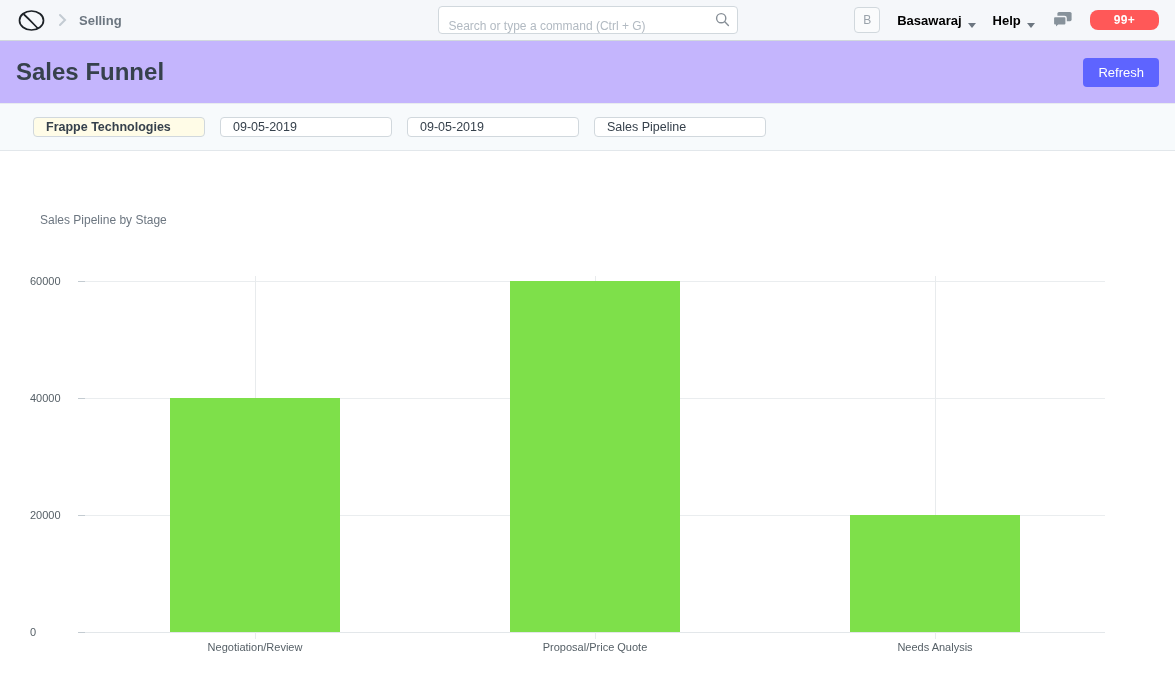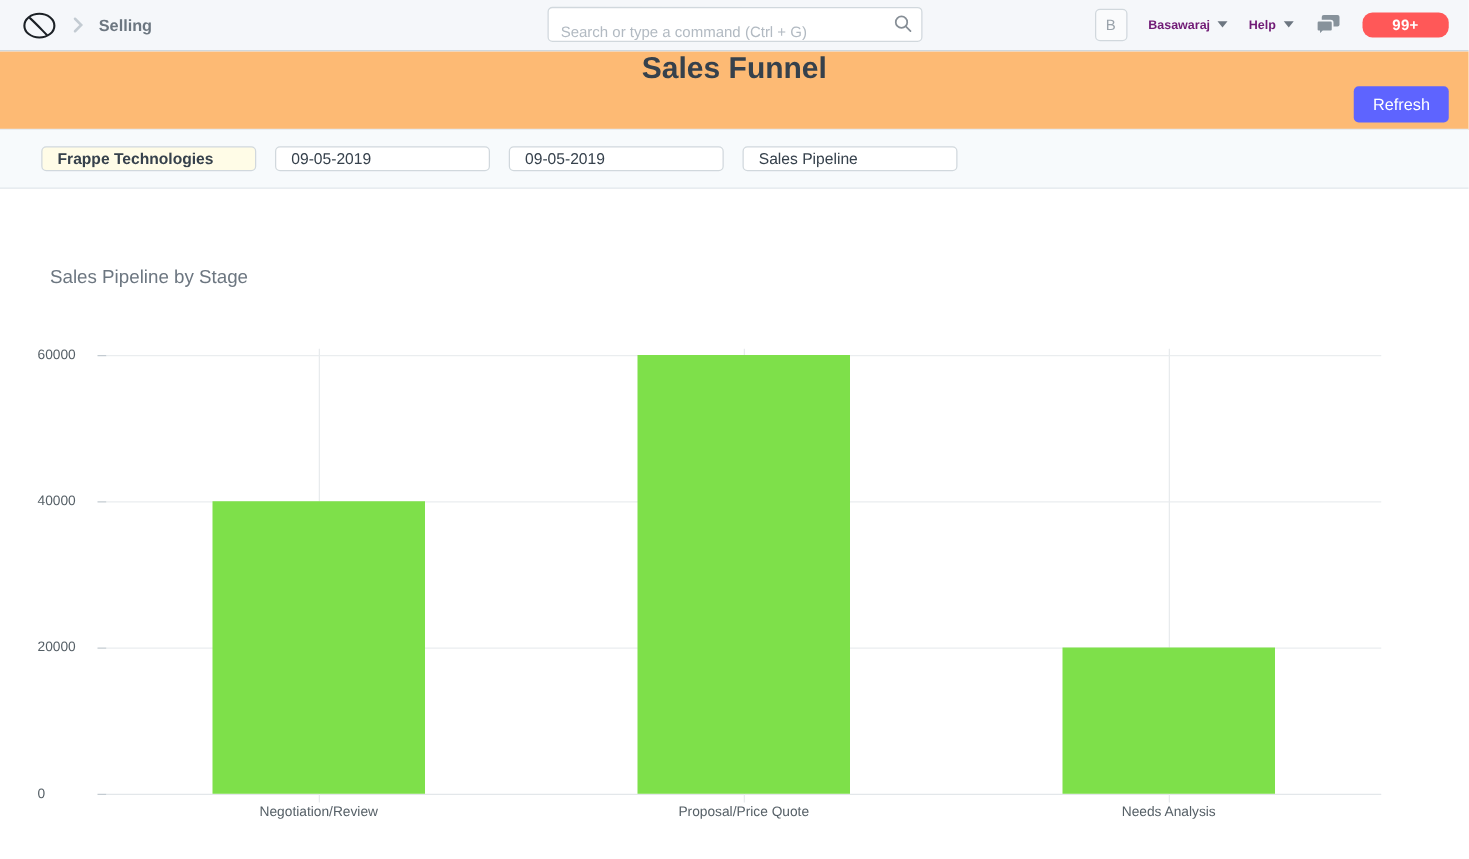--- a/index.html
+++ b/index.html
@@ -17,45 +17,45 @@
     width:300px; }
   .search-wrap input { width:100%; height:28px; border:1px solid #d1d8dd; border-radius:4px;
     background:#fff; padding:12px 28px 0 10px; font-size:12px; color:#36414c;
     font-family:"Liberation Sans", sans-serif; outline:none; }
   .search-wrap input::placeholder { color:#b2bac2; }
   .search-icon { position:absolute; right:8px; top:6px; }
   .nav-right { margin-left:auto; display:flex; align-items:center; gap:17px; }
   .avatar { width:26px; height:26px; border:1px solid #d1d8dd; border-radius:4px;
     background:#fafbfc; display:flex; align-items:center; justify-content:center;
     font-size:12px; color:#9aa3ab; cursor:pointer; }
-  .nav-item { display:flex; align-items:flex-start; gap:6px; font-size:10px; font-weight:700;
-    color:#701a75; cursor:pointer; }
+  .nav-item { display:flex; align-items:flex-end; gap:6px; font-size:13px; font-weight:700;
+    color:#000000; cursor:pointer; }
   .caret { width:0; height:0; border-left:4px solid transparent; border-right:4px solid transparent;
     border-top:5px solid #6c7680; display:inline-block; margin-top:2px; }
   .chat-icon { cursor:pointer; display:flex; }
   .notif-badge { color:#fff; font-size:12px; font-weight:700; padding:4px 24px;
     border-radius:8px; cursor:pointer; line-height:1; letter-spacing:.3px; }
 
   
   .page-head { height:63px; display:flex; align-items:center; padding:0 16px;
-    border-bottom:1px solid #e8ecef; background:#fdba74;flex-direction:column; }
+    border-bottom:1px solid #e8ecef; background:#c4b5fd; }
   .page-title { font-size:24px; font-weight:700; color:#36414c; }
   .btn-primary { margin-left:auto; border:none; border-radius:4px; color:#fff;
     font-size:13px; padding:7px 15px; cursor:pointer; font-family:"Liberation Sans", sans-serif; }
 
   
   .filter-bar { background:#f7fafc; border-bottom:1px solid #e2e7eb; padding:13px 16px 13px 33px;
     display:flex; gap:15px; }
   .filter-bar input { height:20px; width:172px; border:1px solid #d1d8dd; border-radius:4px;
     background:#fff; padding:0 12px; font-size:12.5px; color:#36414c;
     font-family:"Liberation Sans", sans-serif; outline:none; }
   .filter-bar input.company { background:#fffce7; font-weight:700; }
 
   
-  .chart-title { margin:62px 0 0 40px; font-size:15px; color:#6c7680; }
+  .chart-title { margin:62px 0 0 40px; font-size:12px; color:#6c7680; }
   .chart-plot { position:relative; height:351px; margin:54px 70px 0 85px; }
   .gridline { position:absolute; left:0; right:0; height:1px; background:#eaedef; }
   .gridline::before { content:""; position:absolute; left:-7px; top:0; width:7px; height:1px;
     background:#c3cbd1; }
   .gridline.baseline { background:#e3e7ea; }
   .ytick { position:absolute; left:-55px; width:46px; 
     transform:translateY(-50%); font-size:11px; color:#555f66; }
   .cols { position:absolute; left:0; right:0; top:0; bottom:0; display:flex; }
   .col { flex:1; position:relative; display:flex; justify-content:center; align-items:flex-end; }
   .vline { position:absolute; top:-5px; bottom:-7px; left:50%; width:1px; background:#e8ebed; }

